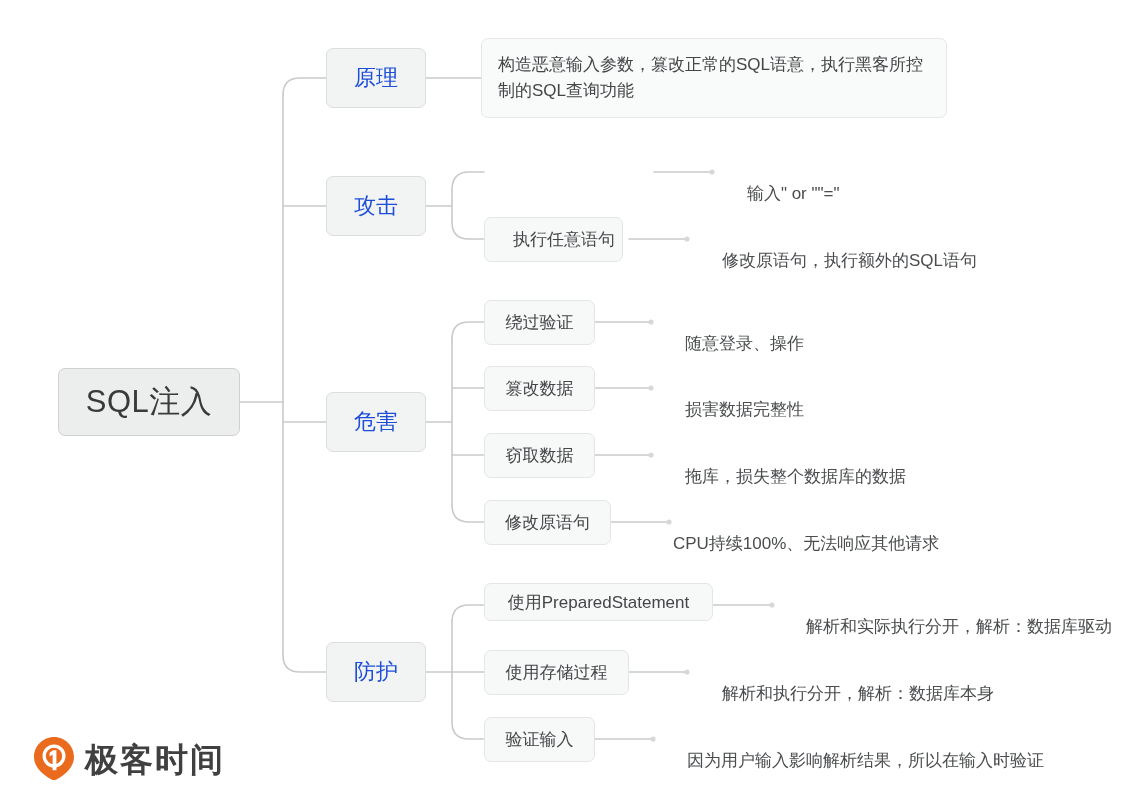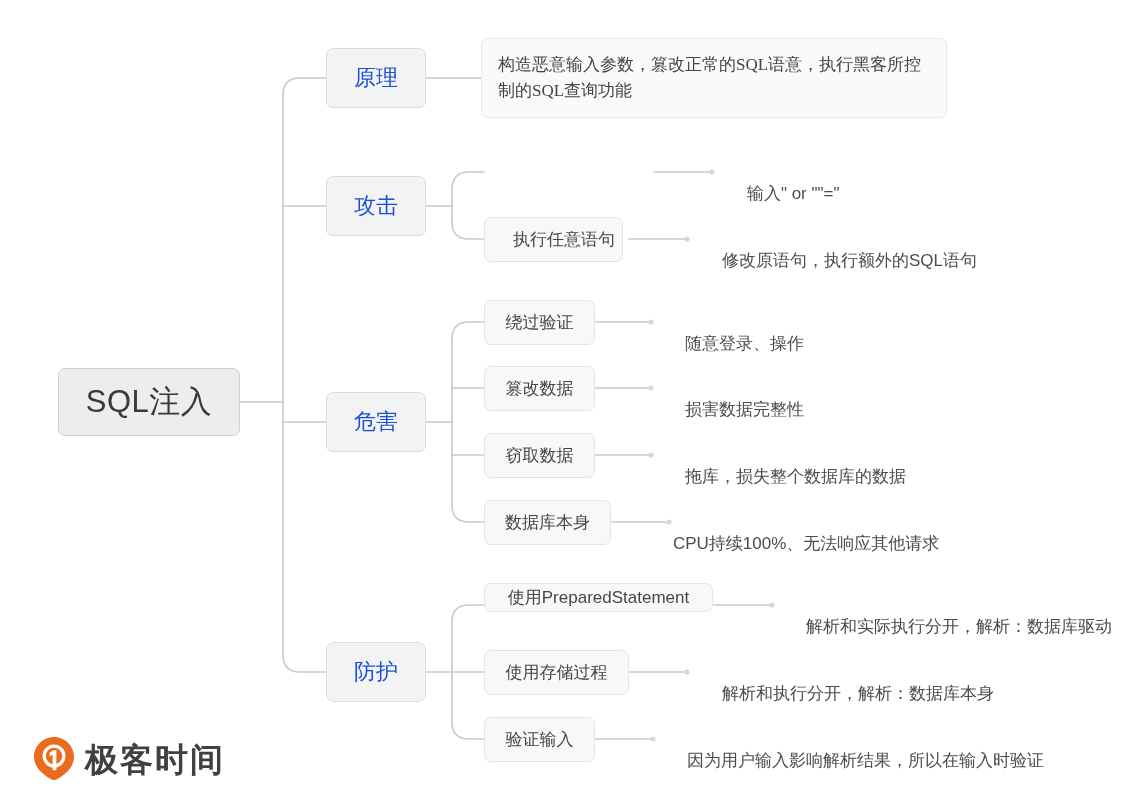--- a/index.html
+++ b/index.html
@@ -63,21 +63,20 @@
     border: 1px solid #e6e7e7;
     border-radius: 7px;
     font-size: 17px;
     color: #434547;
     text-align: left;
     justify-content: flex-start;
     align-items: center;
     padding: 2px 16px;
     line-height: 1.55;
     white-space: normal;
-    font-family: Liberation Serif, serif;
   }
   .leaf-text {
     position: absolute;
     font-size: 17px;
     color: #4a4c4e;
     white-space: pre;
     line-height: 1.3;
   }
   
   #logo {
@@ -209,31 +208,31 @@
   </div>
 
   <div class="node node-l2" style="left:484px; top:433px; width:111px; height:45px;">
     <span>窃取数据</span>
   </div>
   <div class="leaf-text" style="left:666px; top:444px;">
     <span>拖库，损失整个数据库的数据</span>
   </div>
 
   <div class="node node-l2" style="left:484px; top:500px; width:127px; height:45px;">
-    <span>数据库本身</span>
+    <span>修改原语句</span>
   </div>
   <div class="leaf-text" style="left:654px; top:511px;">
     <span>CPU持续100%、无法响应其他请求</span>
   </div>
 
   <div class="node node-l1" style="left:326px; top:642px; width:100px; height:60px;">
     <span>防护</span>
   </div>
 
-  <div class="node node-l2" style="left:484px; top:583px; width:229px; height:29px;">
+  <div class="node node-l2" style="left:484px; top:583px; width:229px; height:38px;">
     <span>使用PreparedStatement</span>
   </div>
   <div class="leaf-text" style="left:787px; top:594px;">
     <span>解析和实际执行分开，解析：数据库驱动</span>
   </div>
 
   <div class="node node-l2" style="left:484px; top:650px; width:145px; height:45px;">
     <span>使用存储过程</span>
   </div>
   <div class="leaf-text" style="left:703px; top:661px;">

